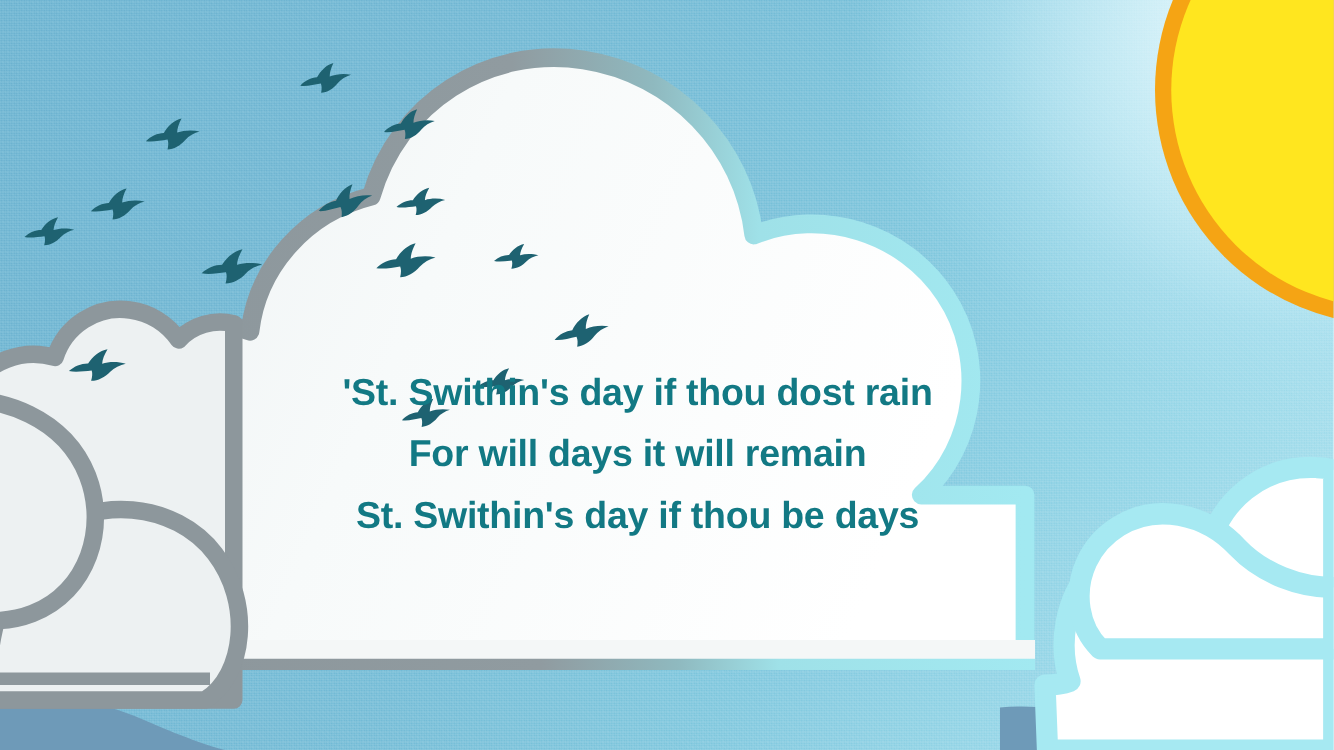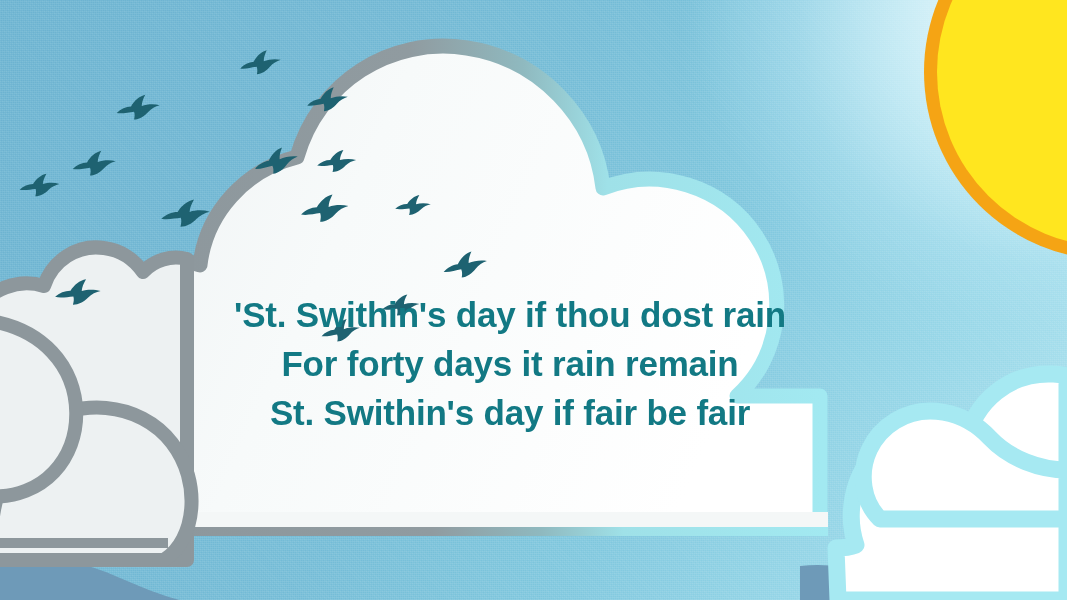--- a/index.html
+++ b/index.html
@@ -66,21 +66,21 @@
   }
 
   
   .quote {
     position: absolute;
     left: 0;
     top: 290px;
     width: 1020px;
     text-align: center;
     line-height: 49px;
-    font-size: 35px;
+    font-size: 30px;
     font-weight: bold;
     letter-spacing: -0.2px;
     color: #127984;
     white-space: nowrap;
     pointer-events: none;
   }
   .quote .ln { display: block; }
 </style>
 </head>
 <body>
@@ -217,17 +217,17 @@
         <use xlink:href="#bird" x="0" y="0" width="50.4" height="23.400000000000002" transform="translate(315.8,149.3) rotate(-6,25.2,11.700000000000001)"></use>
         <use xlink:href="#bird" x="0" y="0" width="45.919999999999995" height="21.32" transform="translate(394.04,194.34) rotate(-5,22.959999999999997,10.66)"></use>
         <use xlink:href="#bird" x="0" y="0" width="57.120000000000005" height="26.52" transform="translate(441.44,250.74) rotate(-12,28.560000000000002,13.26)"></use>
         <use xlink:href="#bird" x="0" y="0" width="48.16" height="22.36" transform="translate(380.92,293.82) rotate(-6,24.08,11.18)"></use>
         <use xlink:href="#bird" x="0" y="0" width="50.4" height="23.400000000000002" transform="translate(319.8,318.3) rotate(-10,25.2,11.700000000000001)"></use>
       </g>
   </svg>
 
   <div class="quote">
     <span class="ln">'St. Swithin's day if thou dost rain</span>
-    <span class="ln">For forty days it rain remain</span>
-    <span class="ln">St. Swithin's day if fair be fair</span>
+    <span class="ln">For will days it will remain</span>
+    <span class="ln">St. Swithin's day if thou be days</span>
   </div>
 
 </div>
 
 </body></html>

